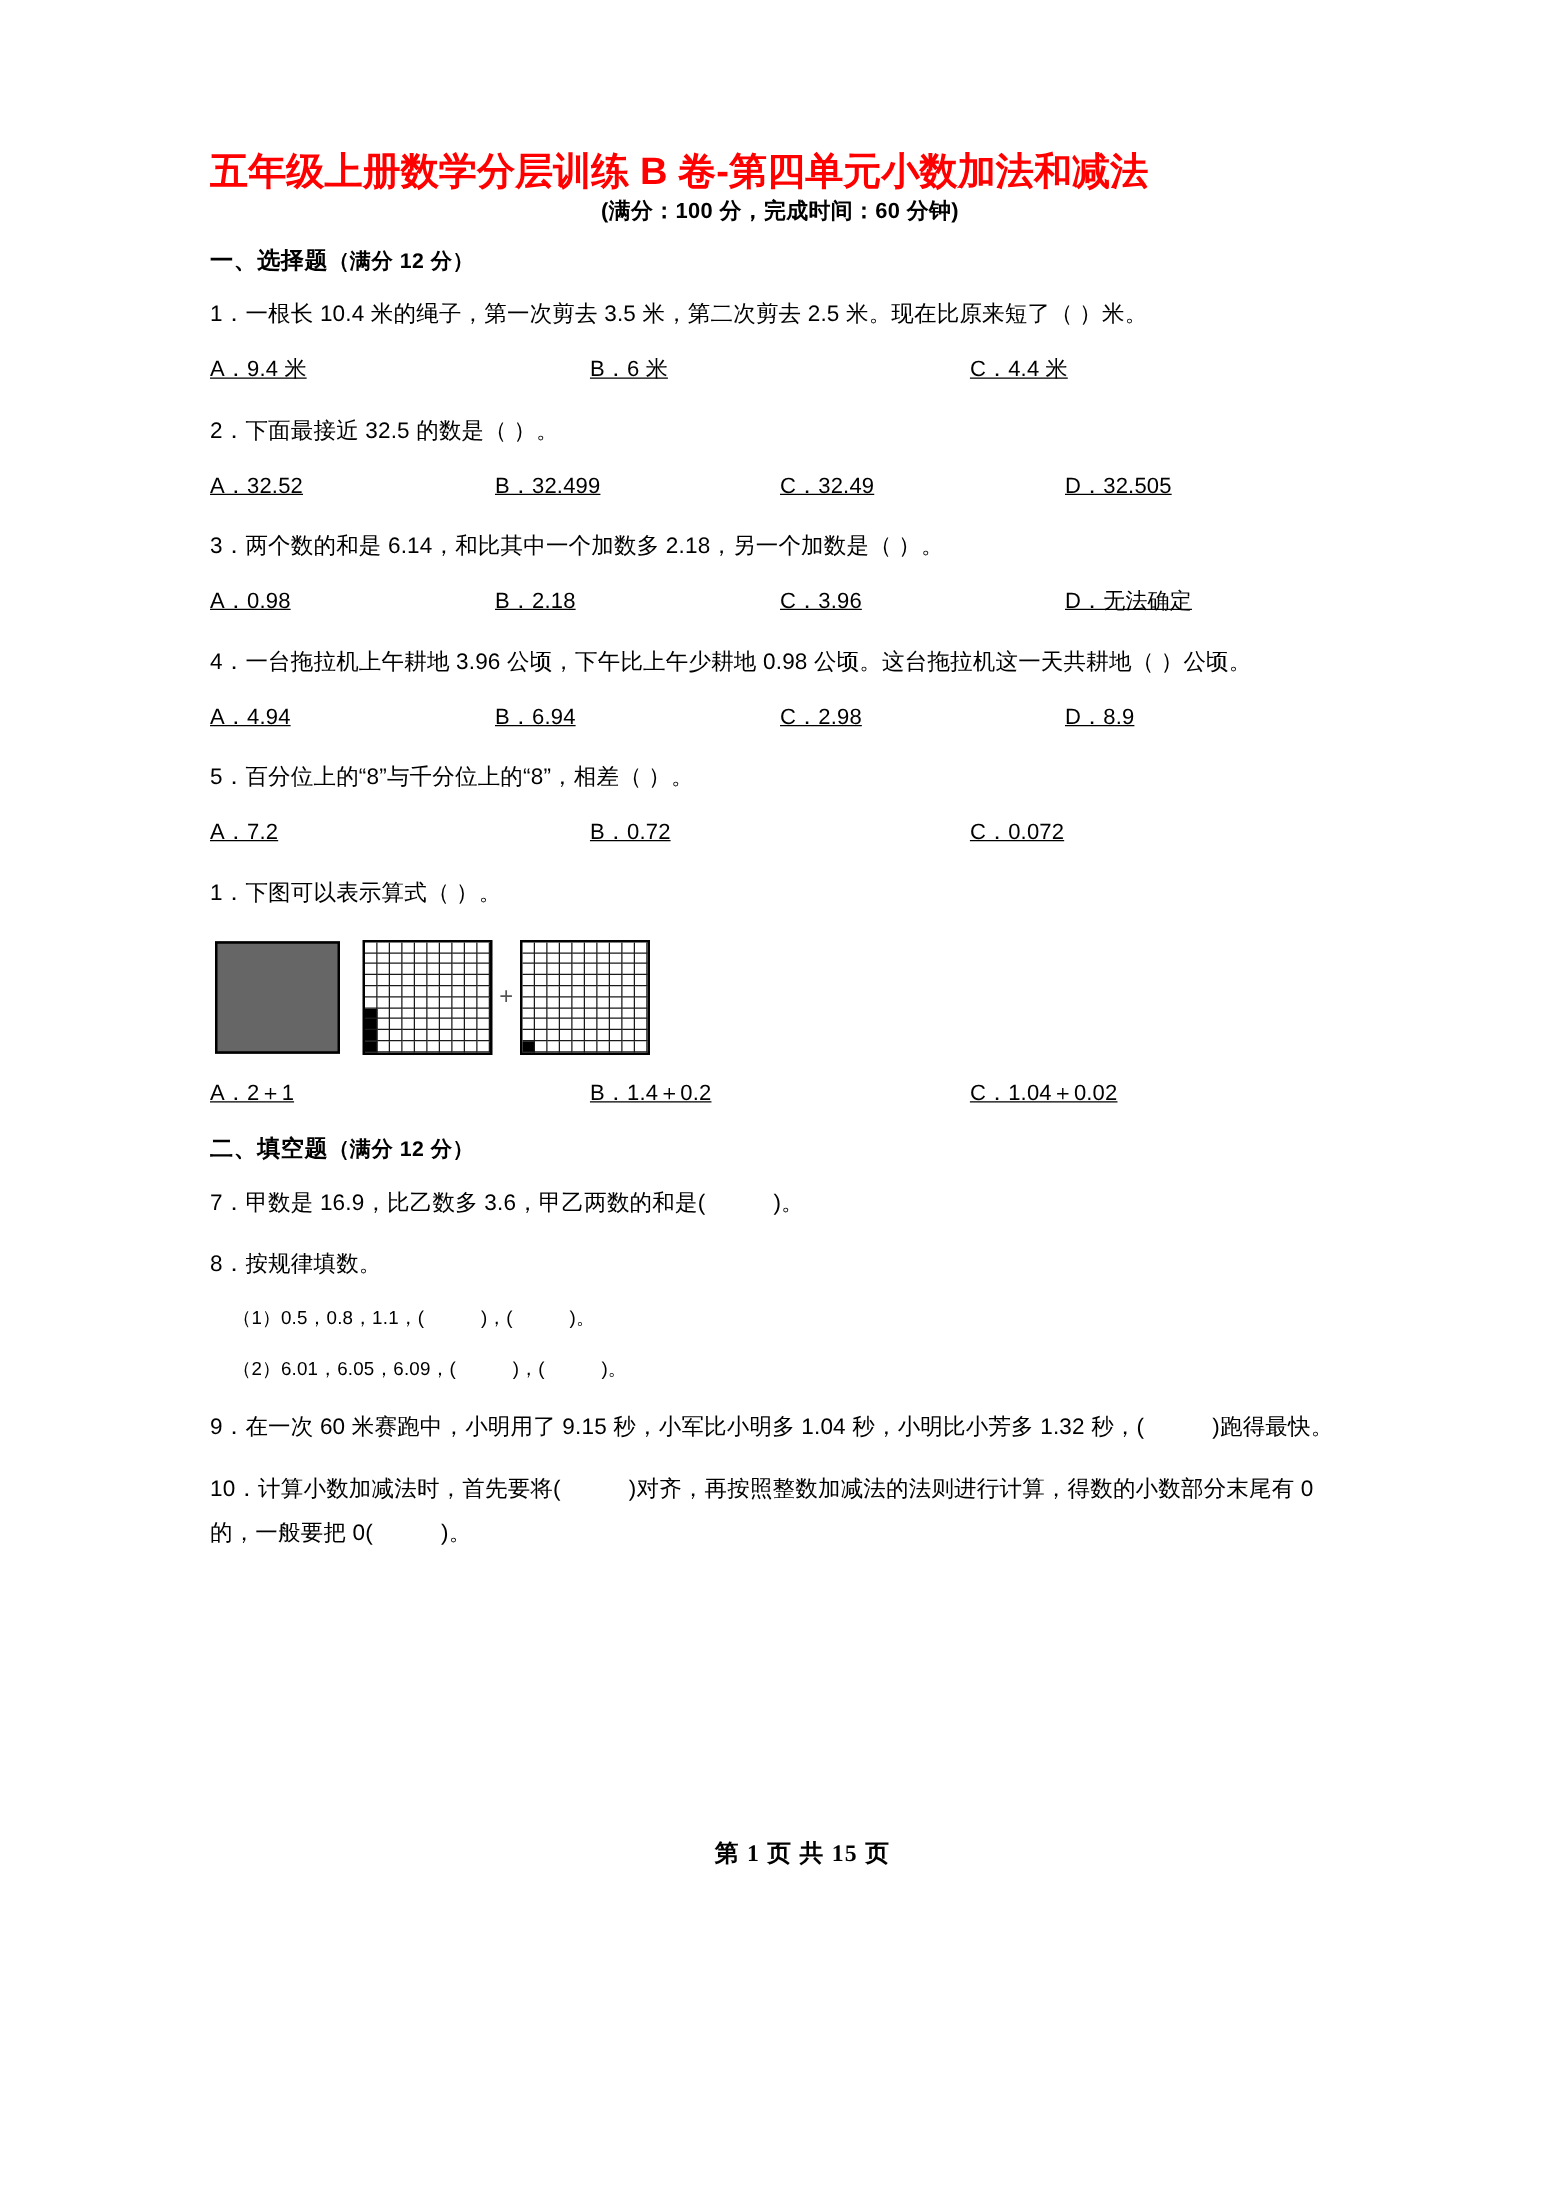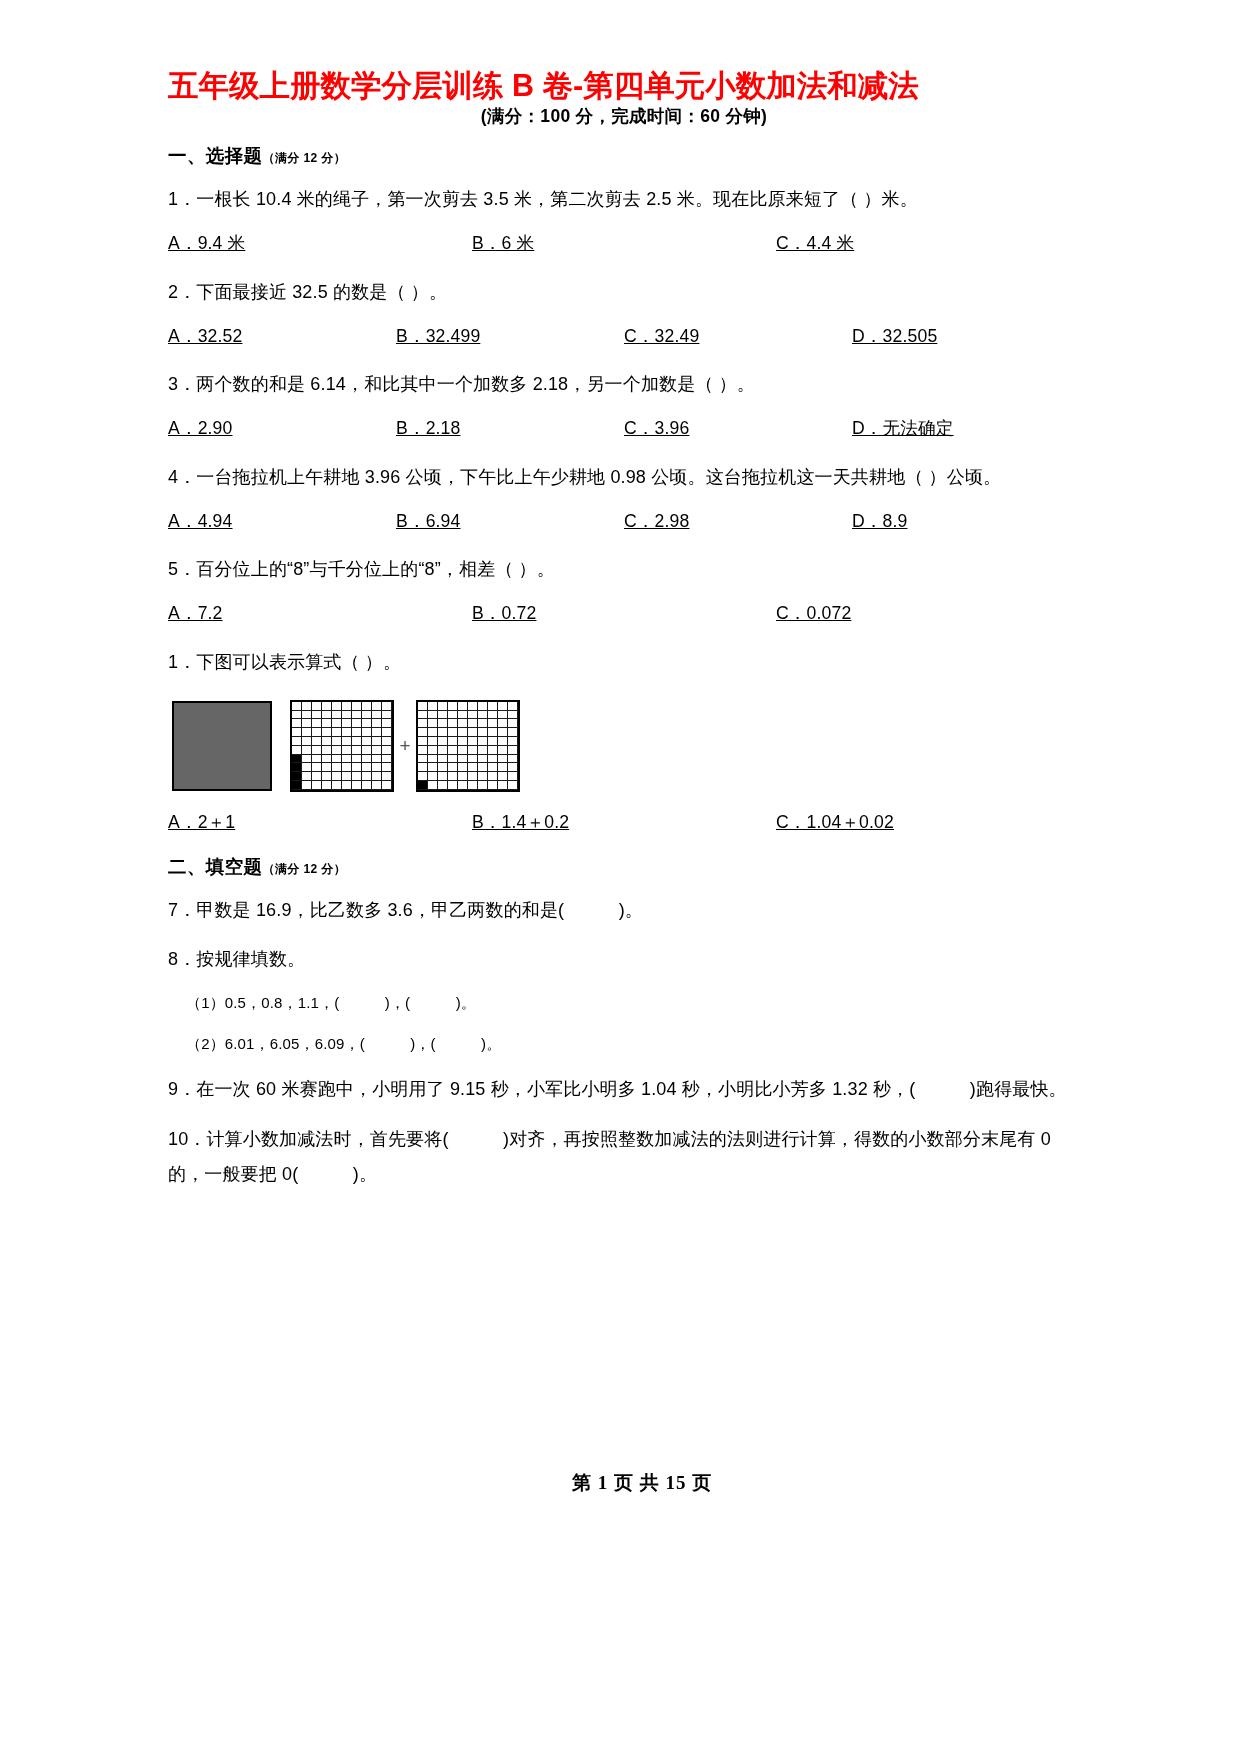--- a/index.html
+++ b/index.html
@@ -28,40 +28,40 @@
   }
 
   
   .doc-title {
     color: #FF0000;
     font-weight: bold;
     font-size: 30.5px;
     letter-spacing: 0px;
     text-align: left;
     margin: 0;
-    padding-top: 66px;
+    padding-top: 118px;
     line-height: 1.25;
     white-space: nowrap;
   }
 
   .subtitle {
     text-align: center;
     font-weight: bold;
     font-size: 17.5px;
     letter-spacing: 0.3px;
   }
 
   .section-head {
     font-weight: bold;
     font-size: 18.5px;
     margin-top: 15px;
     letter-spacing: 0.4px;
   }
   .section-head .pts {
-    font-size: 12px;
+    font-size: 17px;
   }
 
   .q {
     font-size: 18px;
     line-height: 1.95;
     margin-top: 14px;
     letter-spacing: 0.15px;
   }
 
   
@@ -165,21 +165,21 @@
     <div class="q">2．下面最接近 32.5 的数是（ ）。</div>
     <div class="opts c4">
       <span class="opt">A．32.52</span>
       <span class="opt">B．32.499</span>
       <span class="opt">C．32.49</span>
       <span class="opt">D．32.505</span>
     </div>
 
     <div class="q">3．两个数的和是 6.14，和比其中一个加数多 2.18，另一个加数是（ ）。</div>
     <div class="opts c4">
-      <span class="opt">A．2.90</span>
+      <span class="opt">A．0.98</span>
       <span class="opt">B．2.18</span>
       <span class="opt">C．3.96</span>
       <span class="opt">D．无法确定</span>
     </div>
 
     <div class="q">4．一台拖拉机上午耕地 3.96 公顷，下午比上午少耕地 0.98 公顷。这台拖拉机这一天共耕地（ ）公顷。</div>
     <div class="opts c4">
       <span class="opt">A．4.94</span>
       <span class="opt">B．6.94</span>
       <span class="opt">C．2.98</span>

